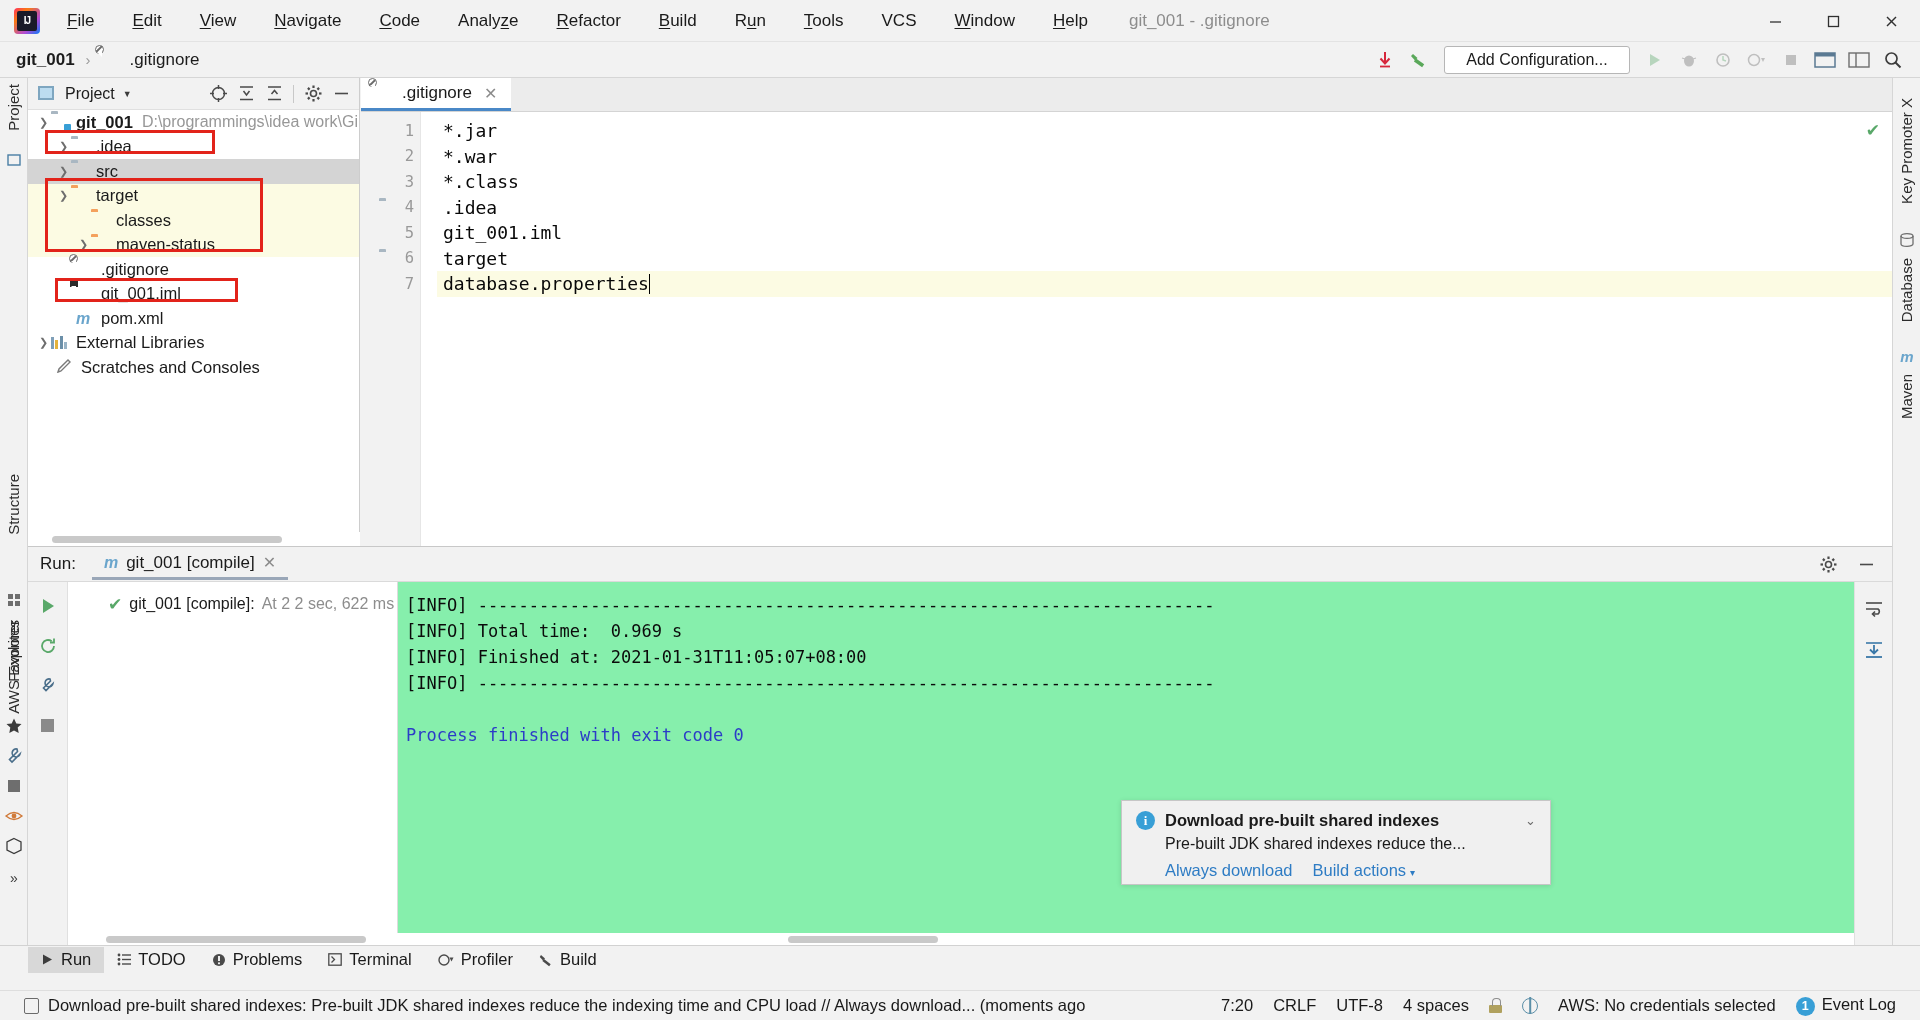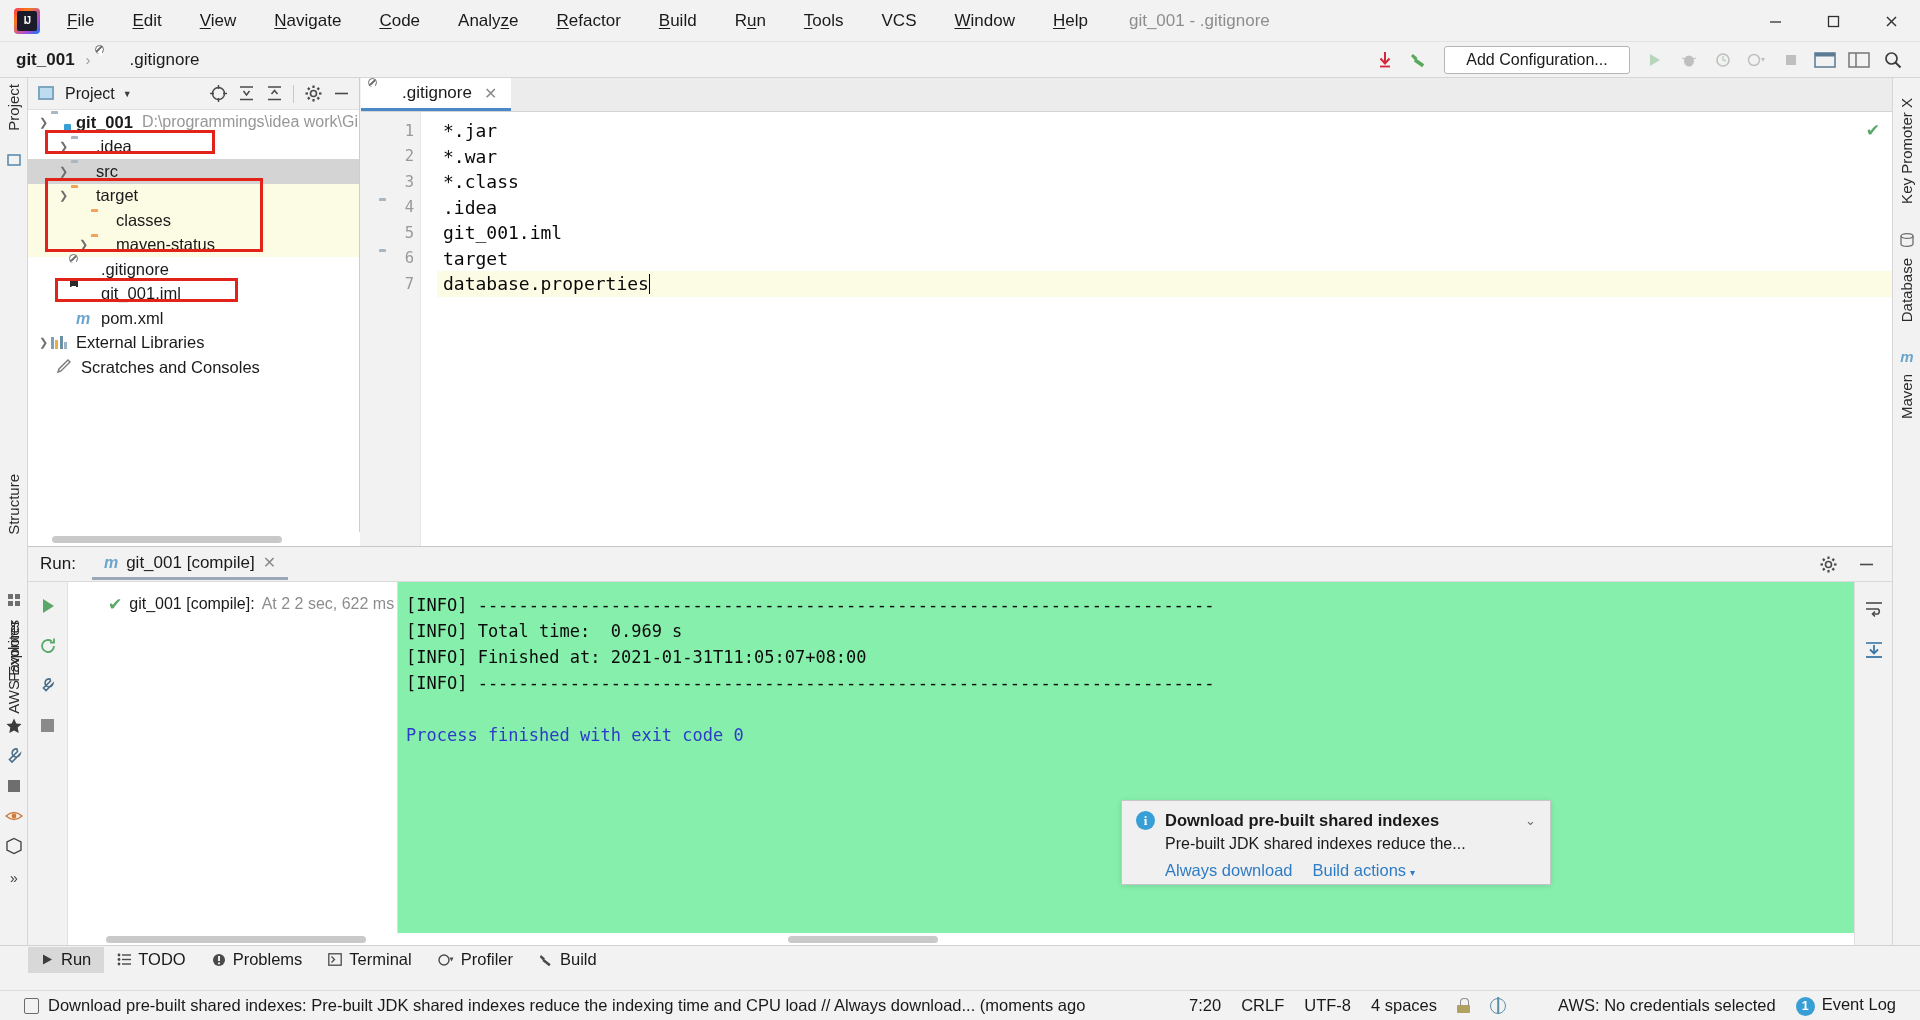--- a/index.html
+++ b/index.html
@@ -348,21 +348,21 @@
   }
   .sb-right {
     margin-left: auto; display: flex; align-items: center; gap: 20px;
     font-size: 16.5px; color: #1a1a1a; white-space: nowrap;
   }
   .evt-badge {
     background: #389fd6; color: #fff; border-radius: 50%; width: 19px; height: 19px;
     font-size: 12.5px; display: inline-flex; align-items: center; justify-content: center;
     margin-right: 7px; font-weight: bold;
   }
-  .sb-aws { display: flex; align-items: flex-start; gap: 8px; margin-left: 32px; }
+  .sb-aws { display: flex; align-items: flex-start; gap: 8px; }
   .lock-ico { width: 13px; height: 15px; position: relative; }
   .lock-ico::before {
     content: ""; position: absolute; bottom: 0; left: 0; width: 13px; height: 8px;
     background: #b0a15e; border-radius: 1px;
   }
   .lock-ico::after {
     content: ""; position: absolute; top: 0; left: 3px; width: 7px; height: 7px;
     border: 1.8px solid #8e8e8e; border-bottom: none; border-radius: 4px 4px 0 0;
   }
   .globe-ico {

